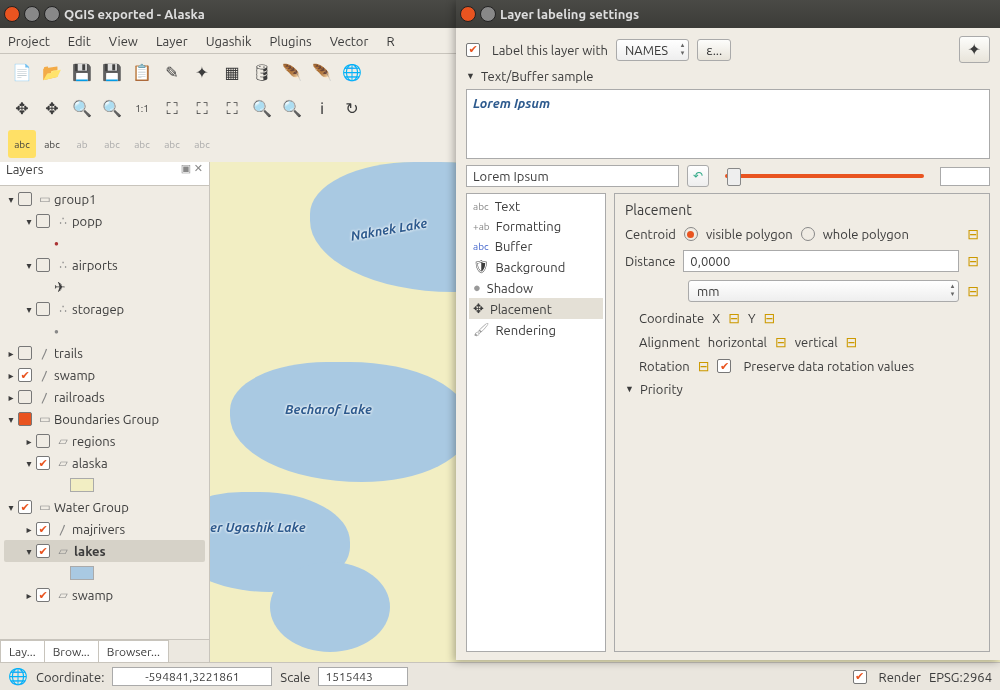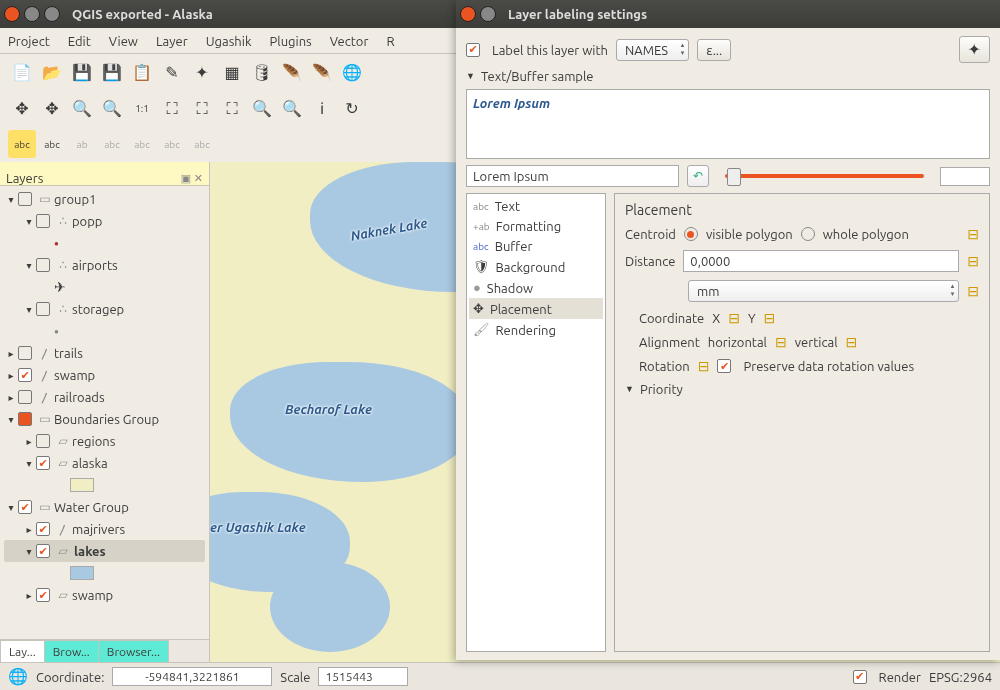--- a/index.html
+++ b/index.html
@@ -1,38 +1,38 @@
 <!DOCTYPE html>
 <html><head>
 <meta charset="utf-8">
 <style>
 *{box-sizing:border-box;margin:0;padding:0;font-family:Ubuntu,Arial,sans-serif;font-size:13px;color:#3c3c3c}
 body{background:#f0ece4;width:1000px;height:690px;overflow:hidden;position:relative}
 .titlebar{height:28px;background:linear-gradient(#4a4a46,#3c3c38);display:flex;align-items:center;padding:0 4px;color:#ddd}
 .wbtn{width:16px;height:16px;border-radius:8px;margin-right:4px;border:1px solid #222}
 .wc{background:#e95420}.wm{background:#888}.wx{background:#888}
-.titlebar span{margin-left:8px;font-weight:bold;color:#ddd}
+.titlebar span{margin-left:0;font-weight:bold;color:#ddd}
 .menubar{height:26px;background:#f0ece4;display:flex;align-items:center;padding:0 8px;border-bottom:1px solid #c8c4bc}
 .menubar div{margin-right:18px;cursor:default}
 .toolbar{display:flex;flex-wrap:wrap;padding:4px 8px;gap:2px}
 .tbtn{width:28px;height:28px;display:flex;align-items:center;justify-content:center;border:1px solid transparent;border-radius:3px}
 .ico{font-size:16px}
 .main{display:flex;height:500px}
 .layers-panel{width:210px;border-right:1px solid #c8c4bc;display:flex;flex-direction:column}
-.panel-head{height:24px;display:flex;align-items:flex-end;padding:0 6px;justify-content:space-between;background:#fef9c3;border-bottom:1px solid #c8c4bc}
+.panel-head{height:24px;display:flex;align-items:flex-start;padding:0 6px;justify-content:space-between;background:#ffffff;border-bottom:1px solid #c8c4bc}
 .tree{flex:1;overflow:auto;padding:2px 4px}
 .tnode{display:flex;align-items:center;height:22px;cursor:default;border-radius:2px}
 .tnode.sel{background:#d6d2c8}
 .exp{width:14px;text-align:center;font-size:10px}
 .chk{width:14px;height:14px;border:1px solid #777;border-radius:2px;margin-right:4px;display:flex;align-items:center;justify-content:center;font-size:10px}
 .chk.on{background:#fff}
 .chk.on::after{content:"✔";color:#e95420;font-size:11px}
 .lyr-ico{width:18px;text-align:center;font-size:12px;color:#888}
 .tabbar{display:flex;background:#ece8e0;border-top:1px solid #c8c4bc}
-.tab{padding:4px 8px;border:1px solid #c8c4bc;border-bottom:none;background:#5eead4;margin-right:-1px;font-size:12px}
+.tab{padding:4px 8px;border:1px solid #c8c4bc;border-bottom:none;background:#ffffff;margin-right:-1px;font-size:12px}
 .tab.act{background:#fff}
 .map{flex:1;background:#f2f2e5;position:relative;overflow:hidden}
 .water{position:absolute;background:#a9c9e2;border-radius:40% 50% 45% 55%}
 .maplabel{position:absolute;font-style:italic;font-weight:bold;color:#2d5a8e;text-shadow:0 0 3px #fff,0 0 3px #fff}
 .status{height:28px;display:flex;align-items:center;padding:0 8px;gap:8px;background:#eae6de;border-top:1px solid #c8c4bc;font-size:12px;position:absolute;bottom:0;left:0;right:0}
 .sinput{border:1px solid #aaa;padding:2px 6px;background:#fff;font-size:12px}
 
 .dialog{position:absolute;left:456px;top:0;width:544px;height:660px;background:#f0ece4;box-shadow:-2px 2px 8px rgba(0,0,0,0.3);display:flex;flex-direction:column}
 .dlg-body{flex:1;padding:8px 10px;display:flex;flex-direction:column;gap:6px;overflow:hidden}
 .row{display:flex;align-items:center;gap:8px}

